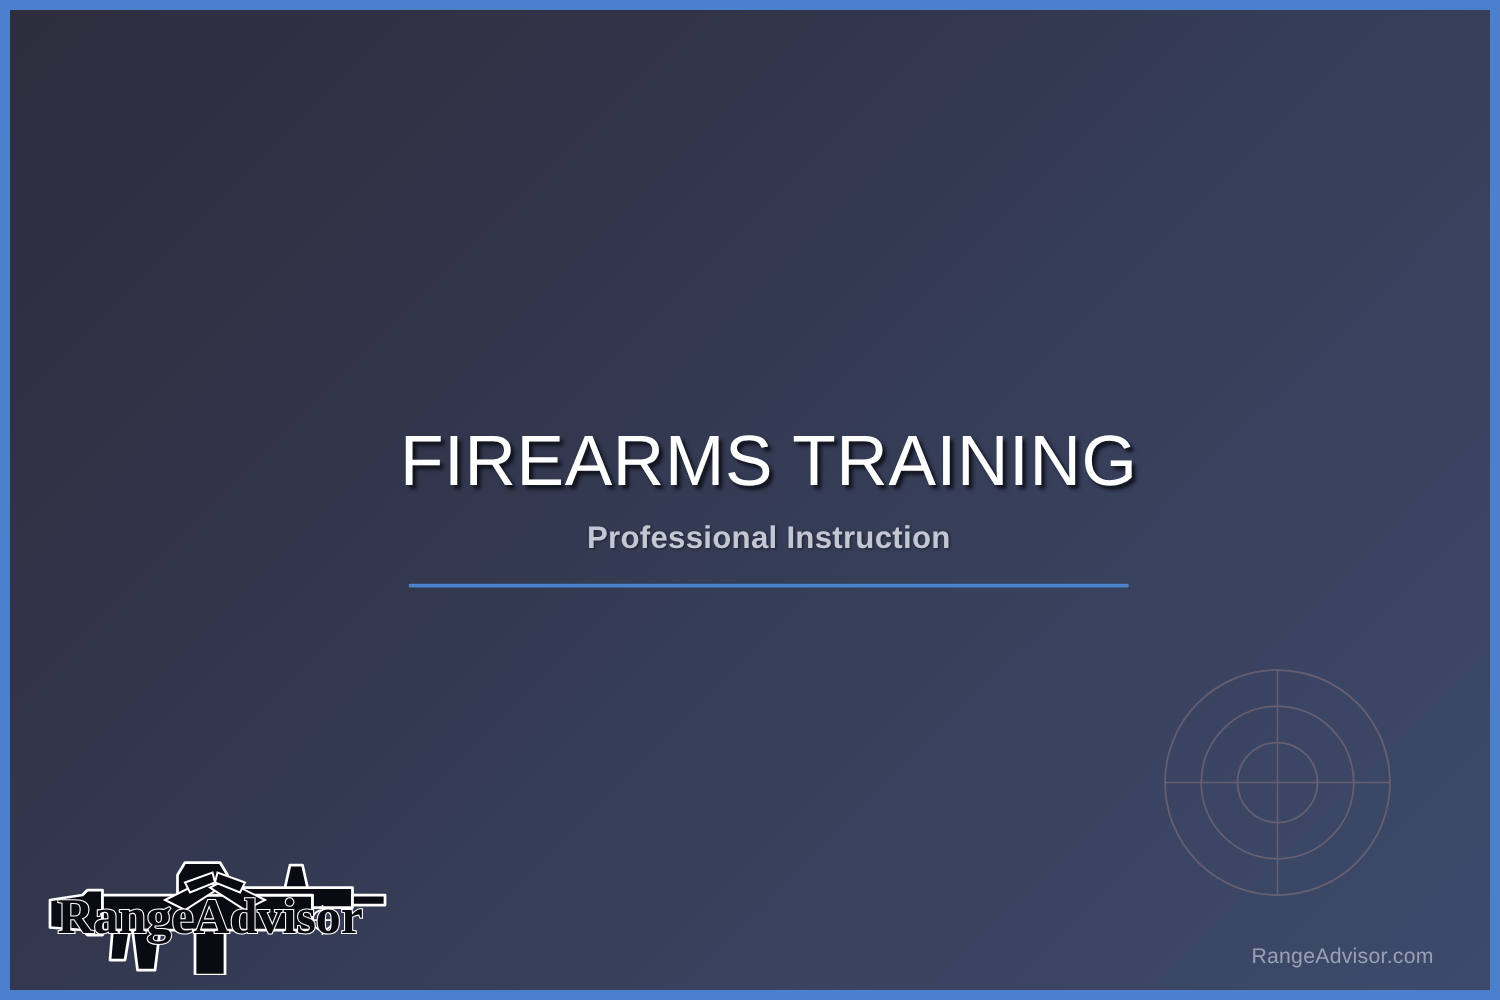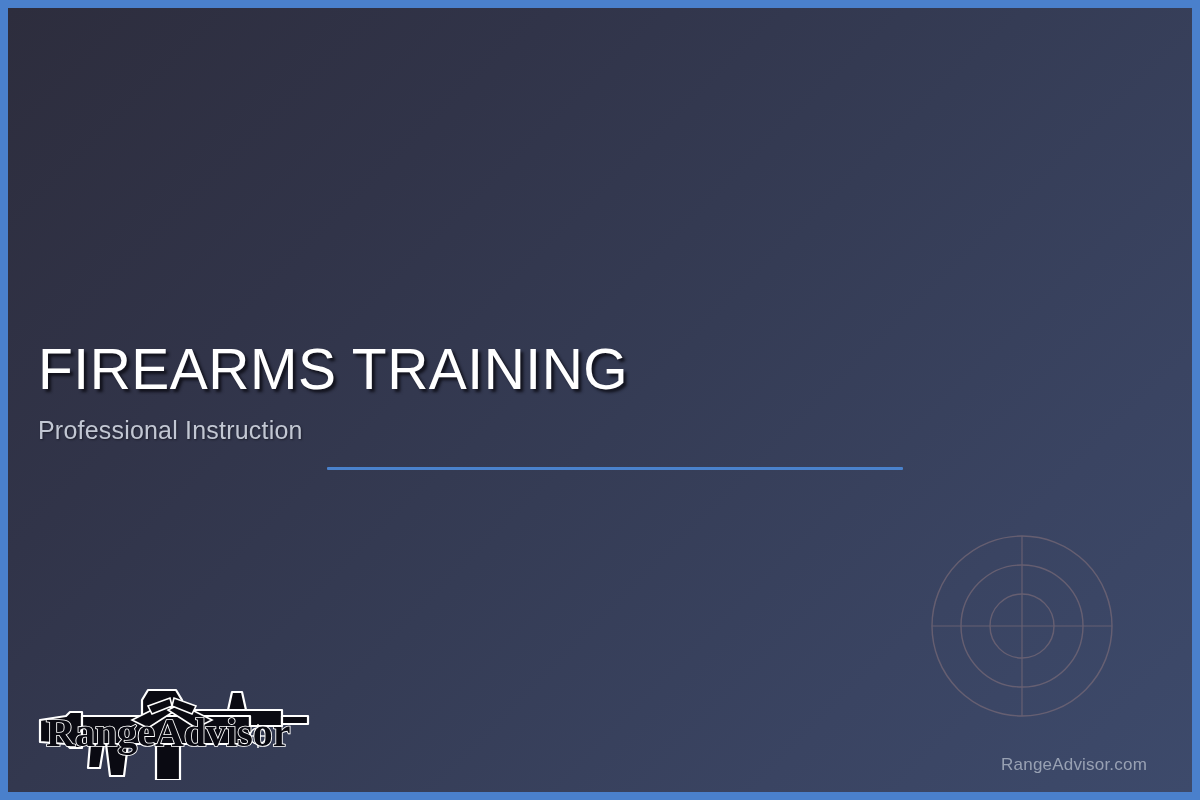--- a/index.html
+++ b/index.html
@@ -43,36 +43,37 @@
     opacity: 0.55;
     pointer-events: none;
   }
 
   
   .title-block {
     position: absolute;
     left: 0;
     right: 0;
     top: 332px;
+    text-align: center;
     padding-left: 30px;
   }
   .slide-title {
     font-size: 57px;
     line-height: 1.02;
     font-weight: normal;
     color: #ffffff;
     letter-spacing: 0.5px;
     margin: 0;
     text-shadow: 3px 3px 3px rgba(12,12,20,0.85);
     white-space: nowrap;
   }
   .slide-subtitle {
     margin: 18px 0 0 0;
     font-size: 25px;
-    font-weight: normal;
+    font-weight: bold;
     color: #c2c7d3;
     letter-spacing: 0.2px;
     text-shadow: 1px 1px 2px rgba(12,12,20,0.55);
     white-space: nowrap;
   }
   .accent-rule {
     width: 576px;
     height: 3px;
     margin: 22px auto 0 auto;
     background: #4a82cc;

